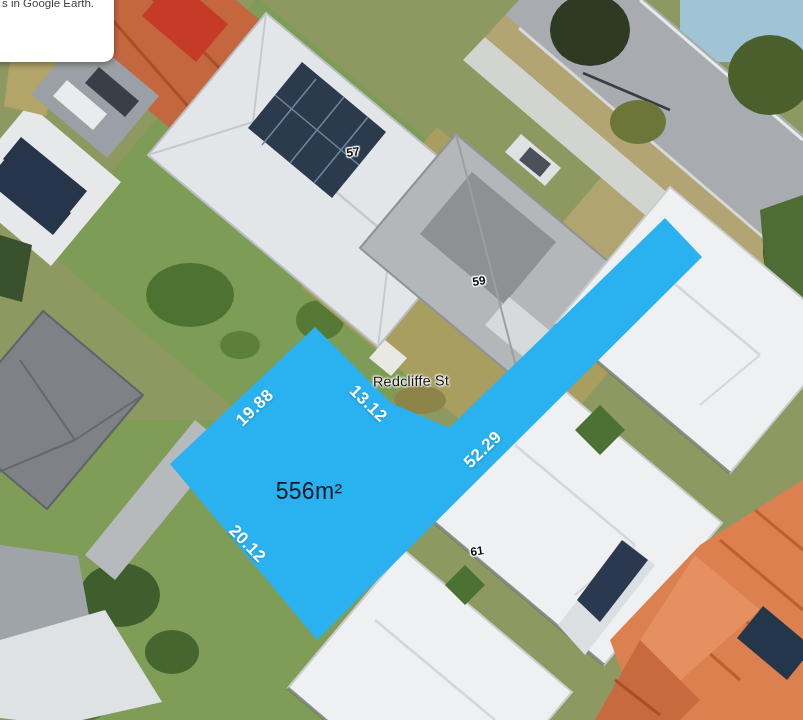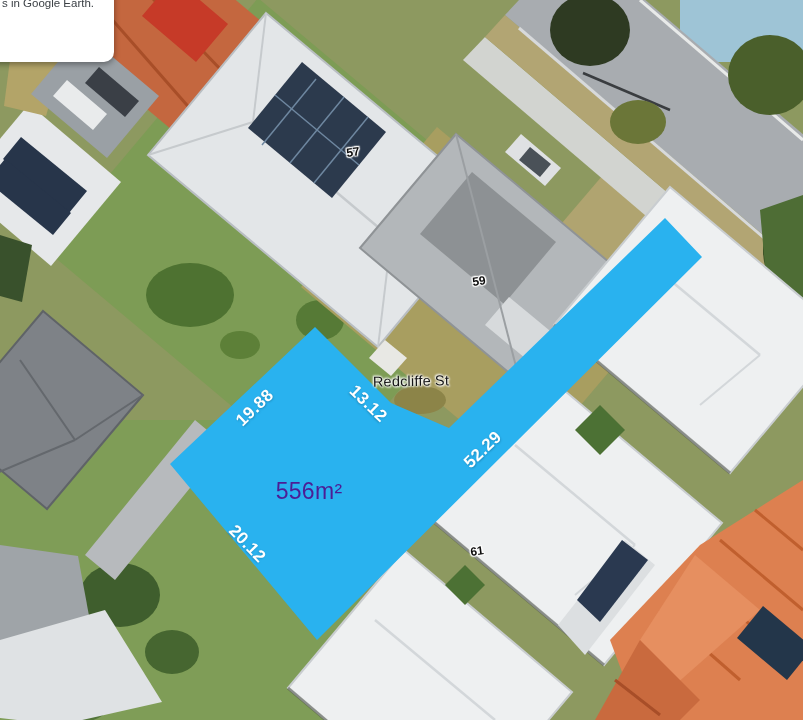--- a/index.html
+++ b/index.html
@@ -174,21 +174,21 @@
     </g>
 
     <polygon points="315,327 391,403 449,428 665,218 702,257 317,640 170,464" fill="#29b2ef"></polygon>
   </svg>
 
   <div class="lbl" style="left:255px;top:408px;--r:-44deg">19.88</div>
   <div class="lbl" style="left:368px;top:404px;--r:44deg">13.12</div>
   <div class="lbl" style="left:483px;top:450px;--r:-44deg">52.29</div>
   <div class="lbl" style="left:247px;top:544px;--r:46deg">20.12</div>
 
-  <div class="lbl area-lbl" style="left:309px;top:491px;color:#4c1d95">556m²</div>
+  <div class="lbl area-lbl" style="left:309px;top:491px;color:#0f172a">556m²</div>
 
   <div class="lbl street-lbl" style="left:411px;top:381px;--r:-1deg">Redcliffe St</div>
   <div class="lbl hnum" style="left:353px;top:152px;--r:-8deg">57</div>
   <div class="lbl hnum" style="left:479px;top:281px;--r:-8deg">59</div>
   <div class="lbl hnum" style="left:477px;top:551px;--r:-8deg">61</div>
 
   <div id="tooltip">
     <span class="tip-text">s in Google Earth.</span>
   </div>
 

